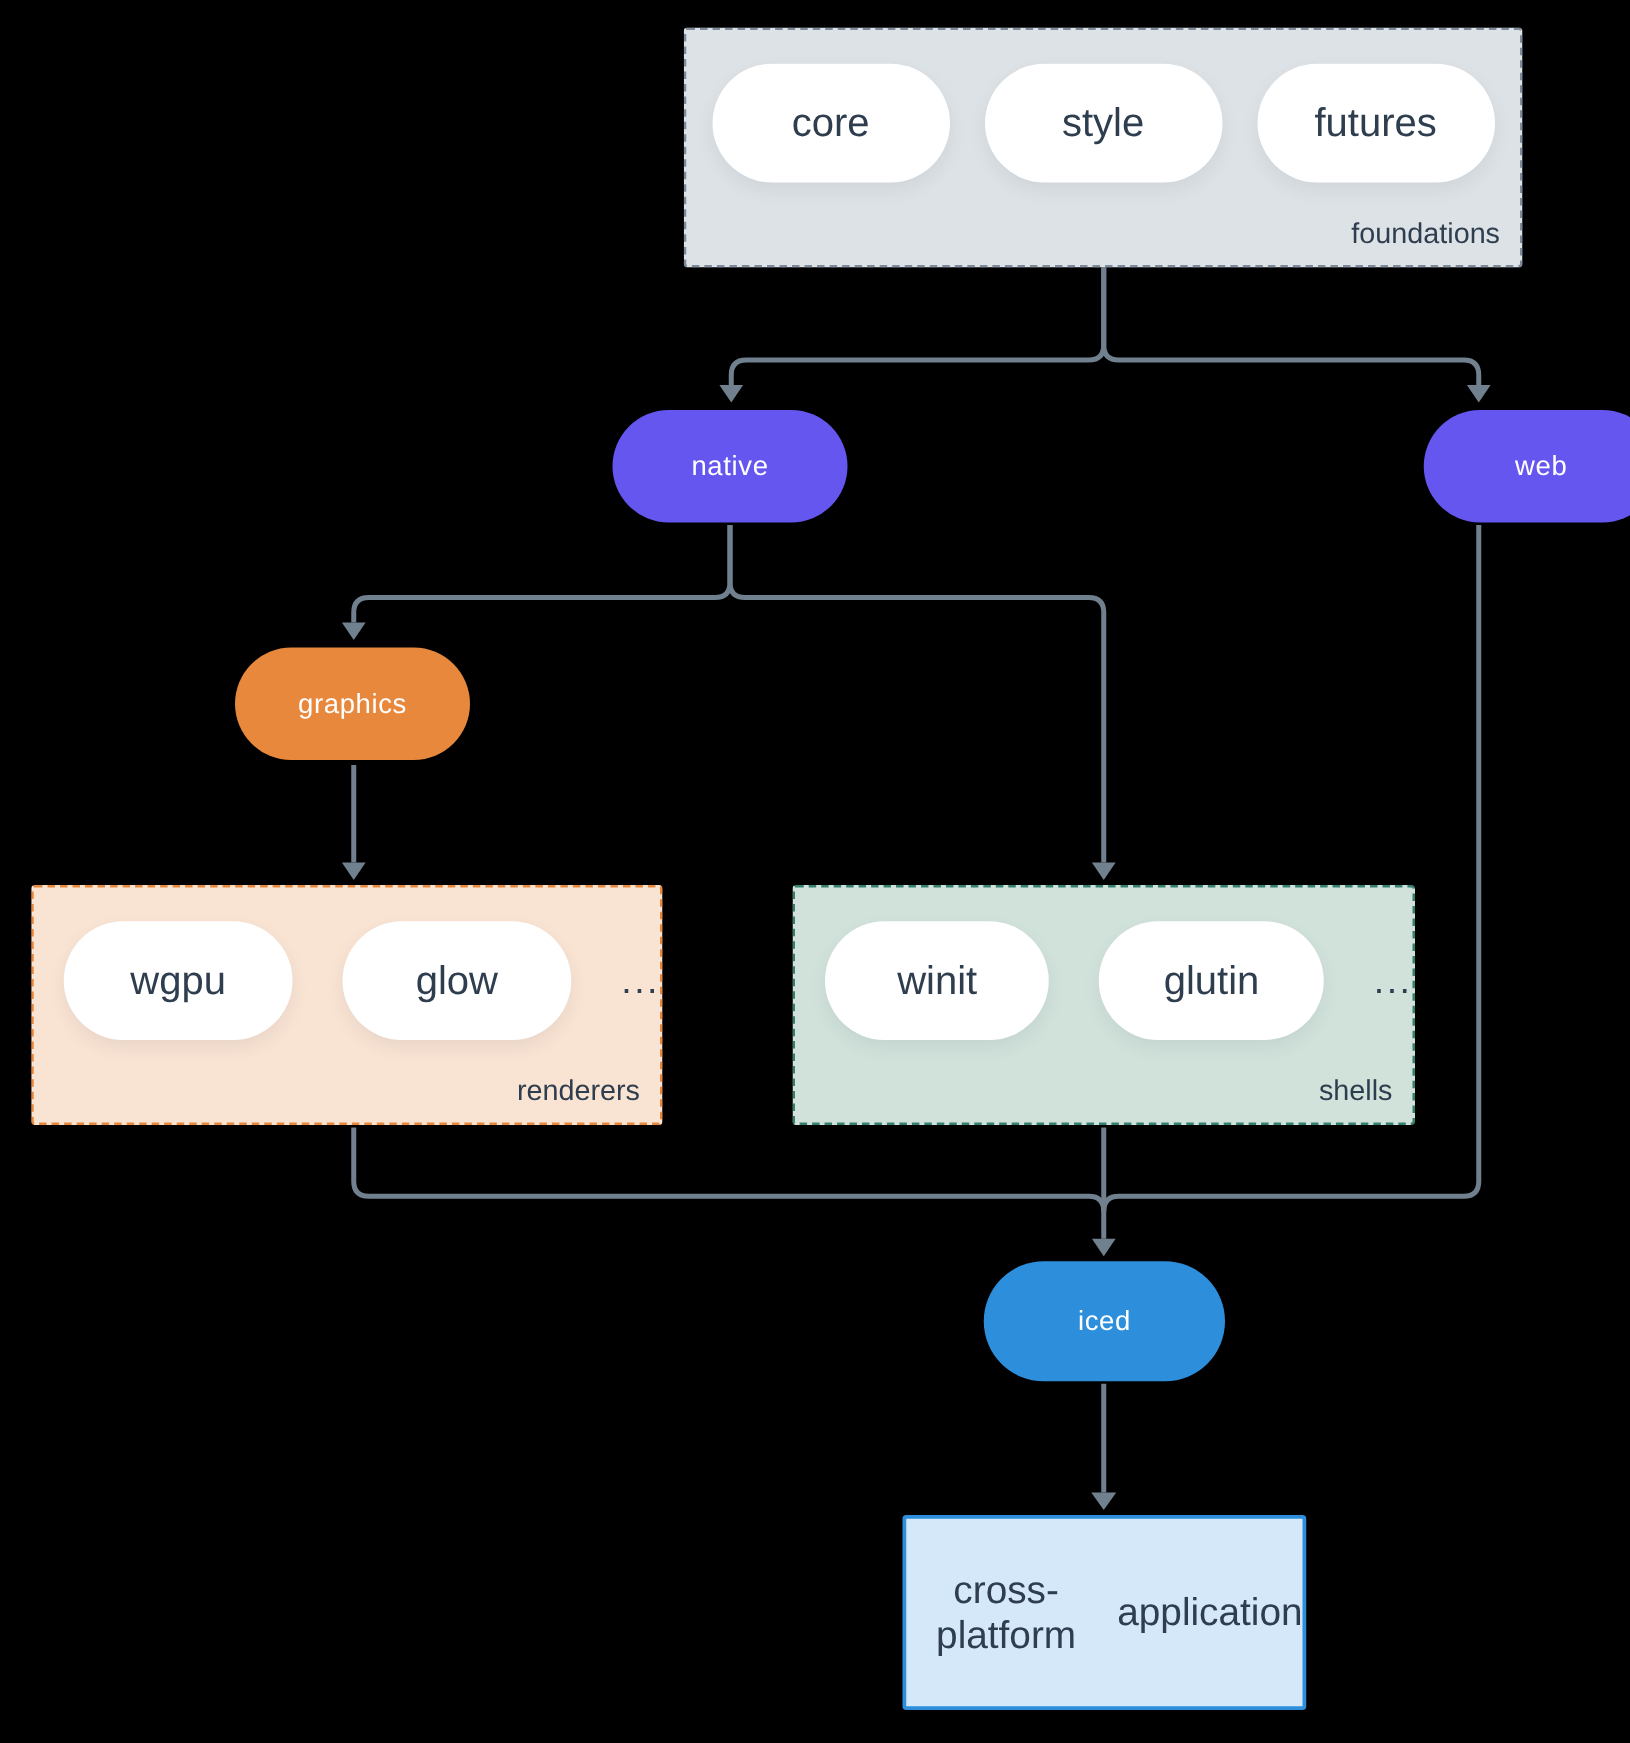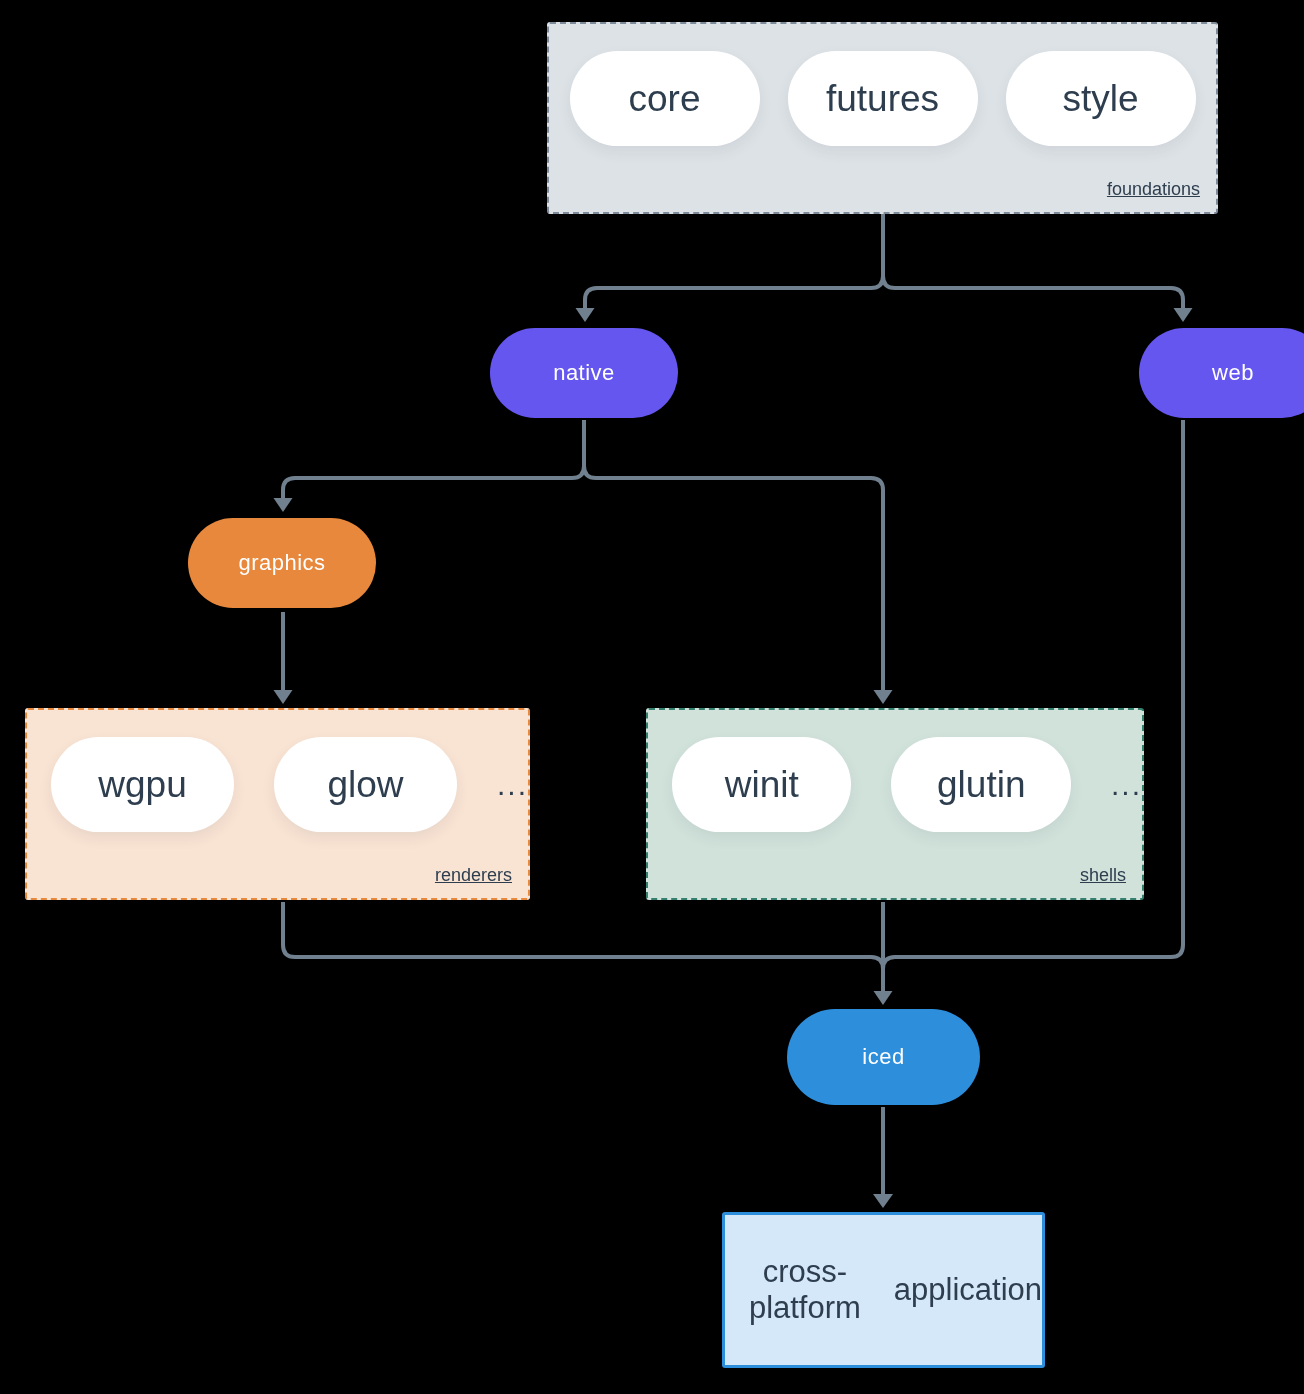--- a/index.html
+++ b/index.html
@@ -15,36 +15,36 @@
   
   .group{
     position:absolute;height:192px;box-sizing:border-box;
     border:2px dashed #888;border-radius:3px;
   }
   .group-foundations{left:547px;top:22px;width:671px;
     background:var(--foundations-fill,#dde2e6);border-color:var(--foundations-border,#7d8b9b);}
   .group-renderers{left:25px;top:708px;width:505px;
     background:var(--renderers-fill,#f9e3d3);border-color:var(--renderers-border,#e8883c);}
   .group-shells{left:634px;top:708px;width:498px;
-    background:var(--shells-fill,#d1e2db);border-color:var(--shells-border,#35806f);margin-left:12px;}
+    background:var(--shells-fill,#d1e2db);border-color:var(--shells-border,#35806f);}
 
   .pill-row{display:flex;align-items:center;gap:40px;padding:27px 0 0 24px;}
   .group-foundations .pill-row{justify-content:center;gap:28px;padding:27px 0 0 0;}
 
   .white-pill{
     width:190px;height:95px;background:var(--pill-white,#fff);border-radius:48px;
     display:flex;align-items:center;justify-content:center;
-    font-size:37px;color:var(--slate-text,#2e3e4f);
+    font-size:32px;color:var(--slate-text,#2e3e4f);
     box-shadow:0 6px 14px rgba(46,62,79,0.08);
   }
   .more{font-size:30px;color:var(--slate-text,#2e3e4f);letter-spacing:2px;}
 
   .group-label{
     position:absolute;right:16px;bottom:12px;
-    font-size:18px;color:var(--slate-text,#2e3e4f);text-decoration:underline;
+    font-size:23px;color:var(--slate-text,#2e3e4f);
   }
 
   
   .node{
     position:absolute;width:188px;height:90px;border-radius:45px;
     display:flex;align-items:center;justify-content:center;
     font-size:22px;color:#fff;letter-spacing:0.5px;
   }
   .node-native{left:490px;top:328px;background:var(--purple,#6456ef);}
   .node-web{left:1139px;top:328px;background:var(--purple,#6456ef);}
@@ -83,22 +83,22 @@
     <path class="connector" d="M883 902 L883 991"></path>
     <polygon class="arrowhead" points="873.5,991 892.5,991 883,1005"></polygon>
 
     <path class="connector" d="M883 1107 L883 1194"></path>
     <polygon class="arrowhead" points="873,1194 893,1194 883,1208"></polygon>
   </svg>
 
   <div class="group group-foundations">
     <div class="pill-row">
       <div class="white-pill">core</div>
+      <div class="white-pill">style</div>
       <div class="white-pill">futures</div>
-      <div class="white-pill">style</div>
     </div>
     <span class="group-label">foundations</span>
   </div>
 
   <div class="node node-native">native</div>
   <div class="node node-web">web</div>
 
   <div class="node node-graphics">graphics</div>
 
   <div class="group group-renderers">

